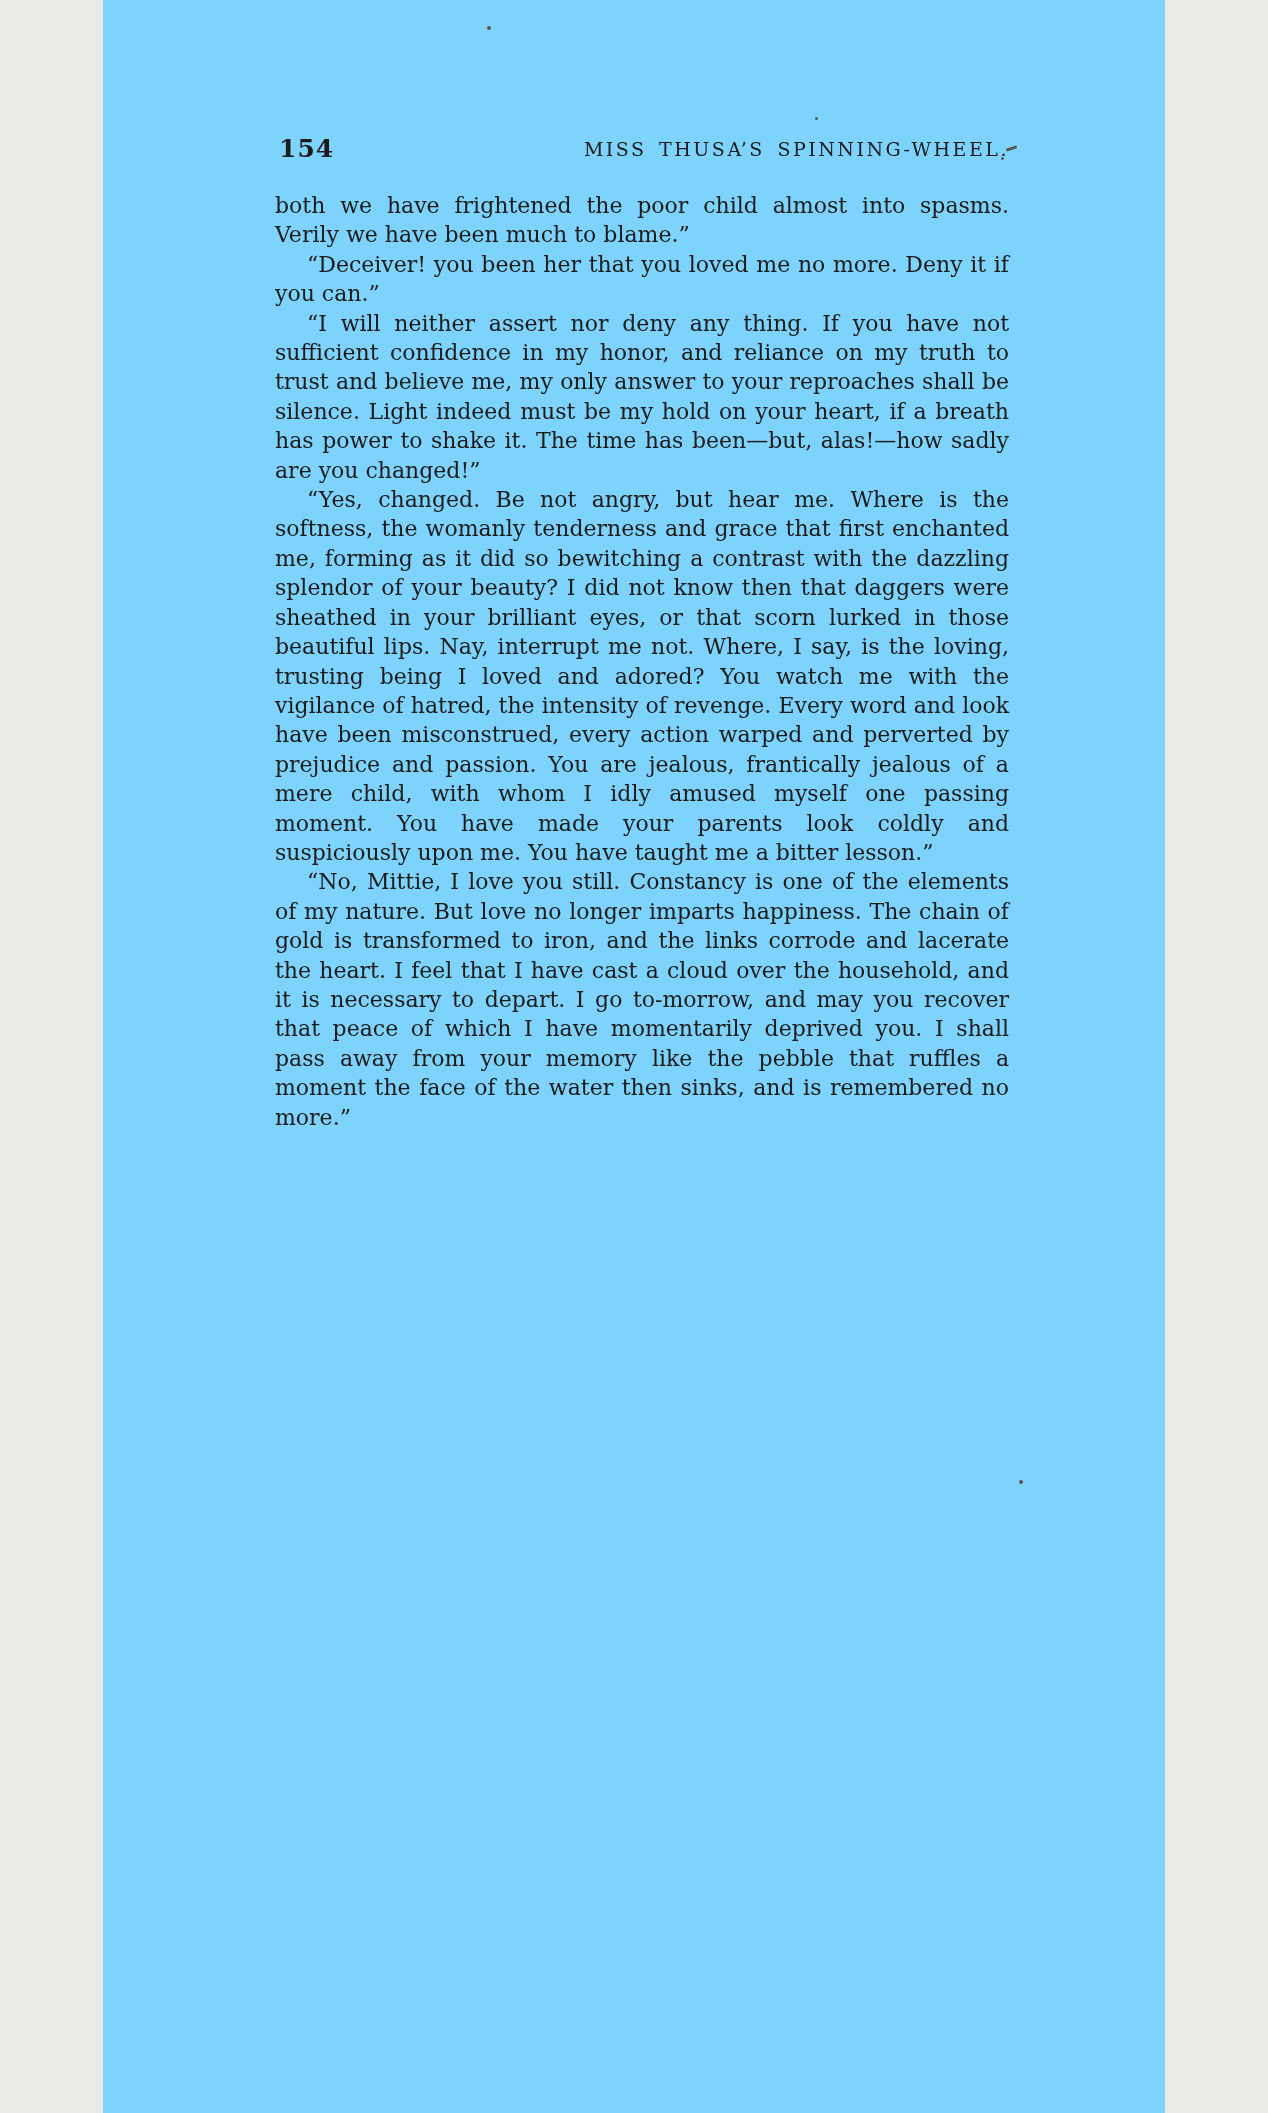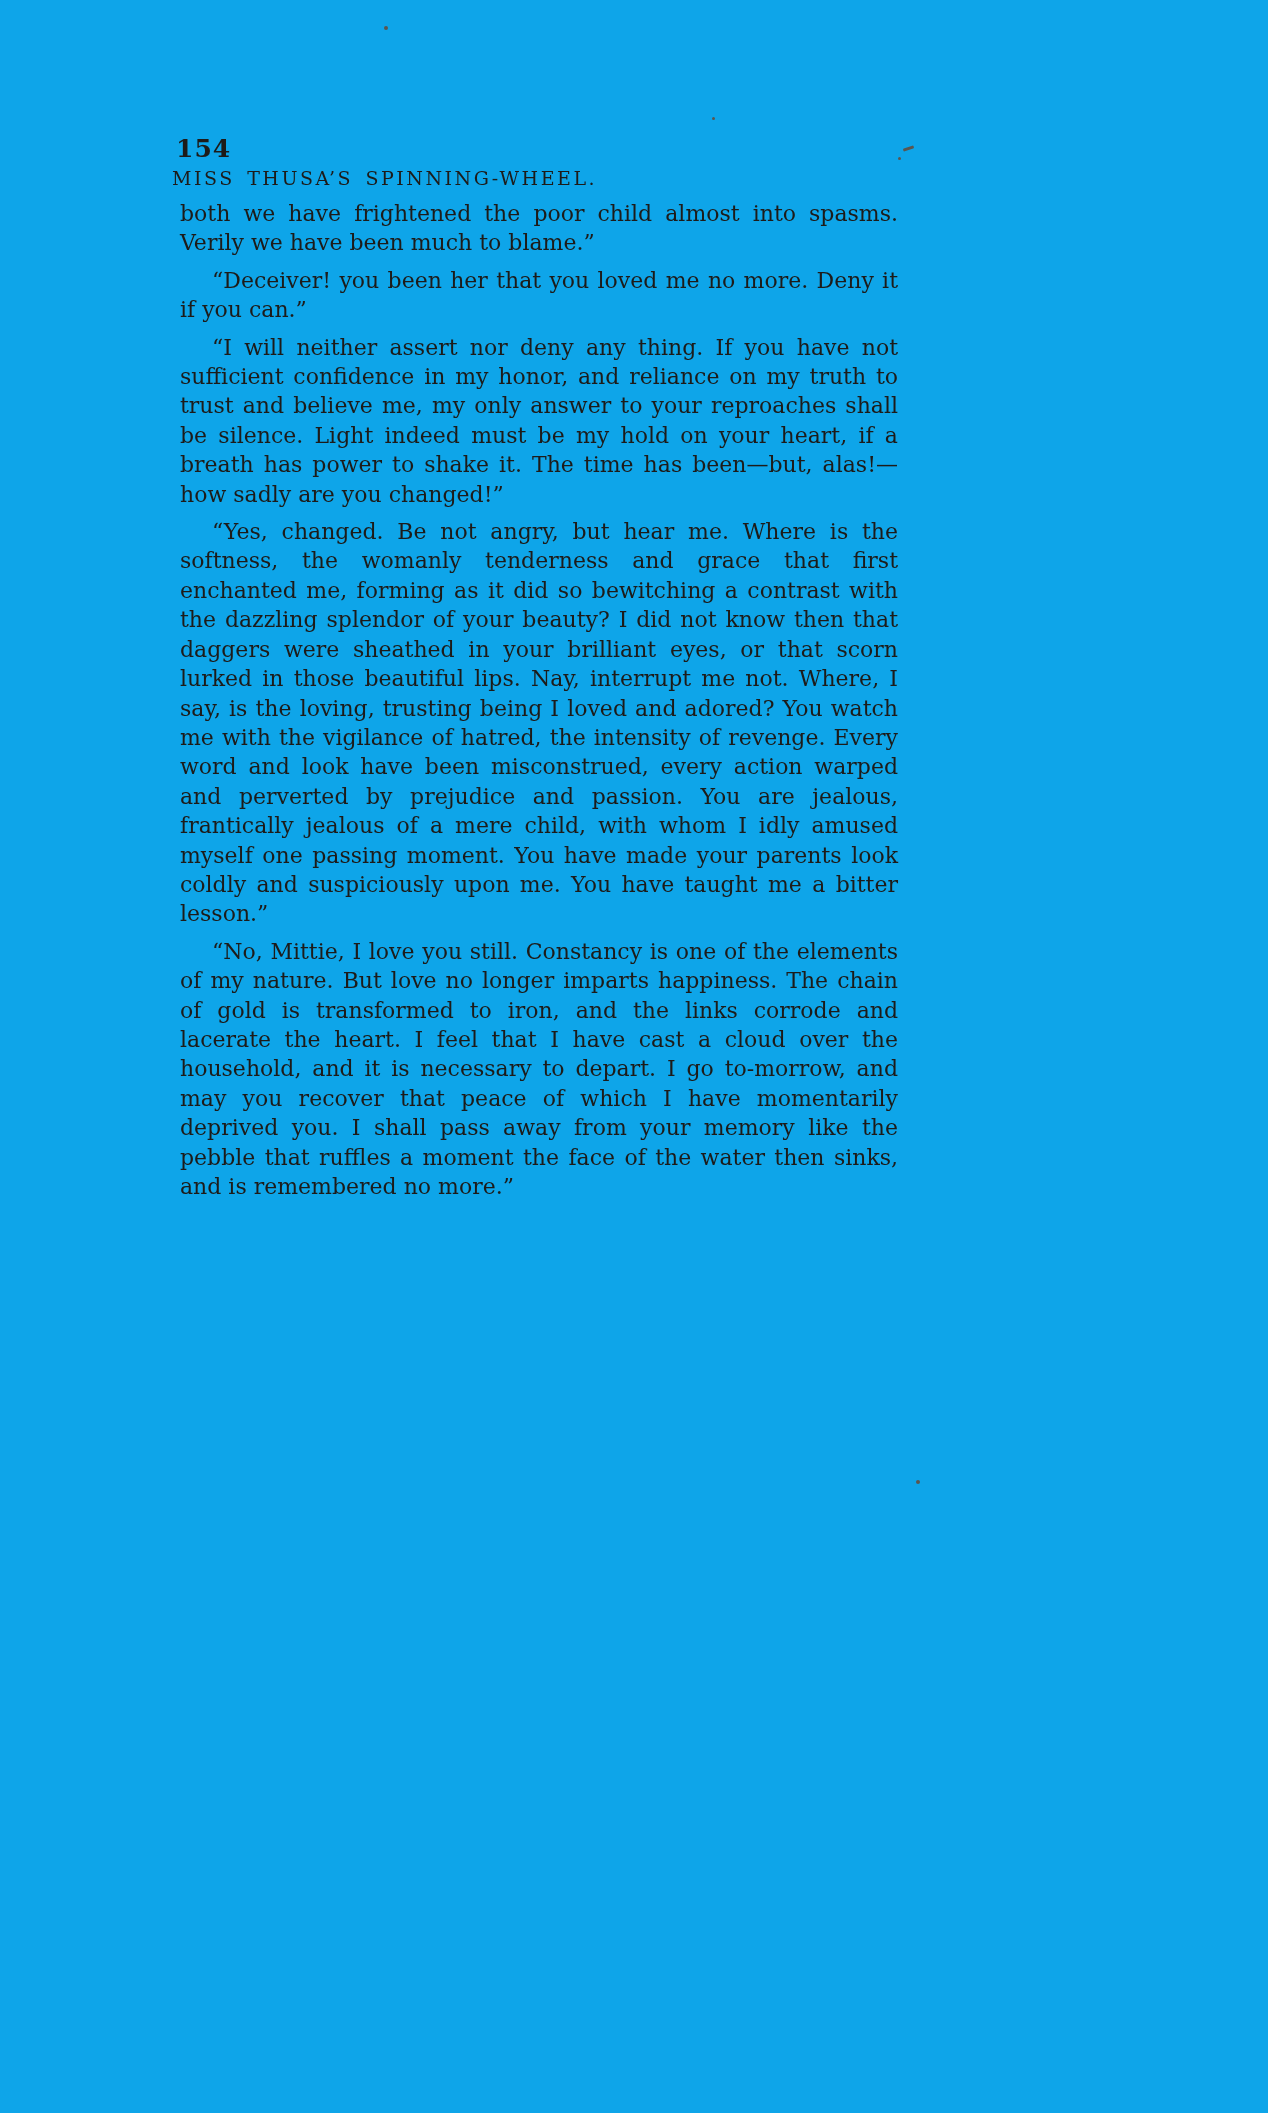--- a/index.html
+++ b/index.html
@@ -1,21 +1,21 @@
 <!DOCTYPE html>
 <html lang="en"><head>
 <meta charset="utf-8">
 <style>
   html, body { margin: 0; padding: 0; background: #e9e9e6; }
   .scan-page {
     position: relative;
-    width: 1268px;
+    width: 1062px;
     height: 2113px;
     margin: 0 auto;
-    background: #0ea5e9;
+    background: #7dd3fc;
     color: #1d1b19;
     font-family: "DejaVu Serif", "Liberation Serif", serif;
     overflow: hidden;
   }
   .page-header {
     position: absolute;
     top: 134px;
     left: 172px;
     width: 734px;
     height: 32px;
@@ -26,36 +26,35 @@
     top: 0;
     font-size: 25px;
     font-weight: bold;
     letter-spacing: 1px;
   }
   .running-title {
     position: absolute;
     left: 0;
     right: 0;
     top: 4px;
-    text-align: left;
+    text-align: right;
     font-size: 19px;
     letter-spacing: 2.5px;
     word-spacing: 4px;
-    margin-top: 29px;
   }
   .body-text {
     position: absolute;
     top: 191px;
     left: 172px;
     width: 734px;
     font-size: 22px;
     line-height: 29.4px;
     text-align: justify;
   }
-  .para { margin: 8px; }
+  .para { margin: 0; }
   .para.indent { text-indent: 32px; }
   
   .artifact { position: absolute; background: #5a5650; border-radius: 50%; }
   .artifact.dot-a { left: 384px; top: 26px; width: 4px; height: 4px; }
   .artifact.dot-b { left: 712px; top: 117px; width: 3px; height: 3px; }
   .artifact.dot-c { left: 916px; top: 1480px; width: 4px; height: 4px; }
   .artifact.dash-a { left: 903px; top: 147px; width: 11px; height: 3px; border-radius: 1px; transform: rotate(-18deg); }
   .artifact.dot-d { left: 898px; top: 157px; width: 3px; height: 3px; }
 </style>
 </head>

